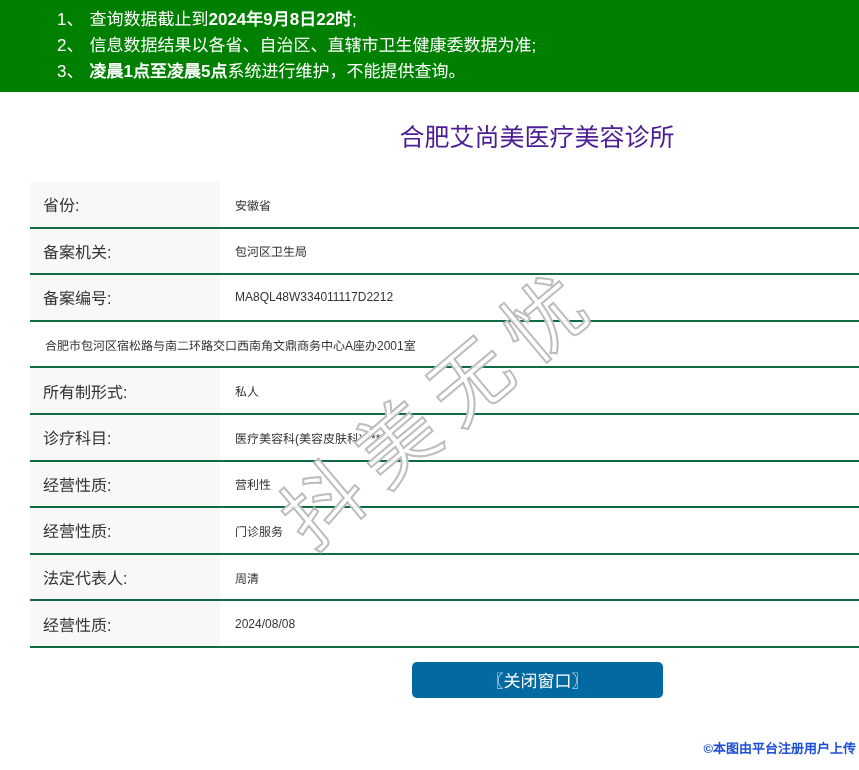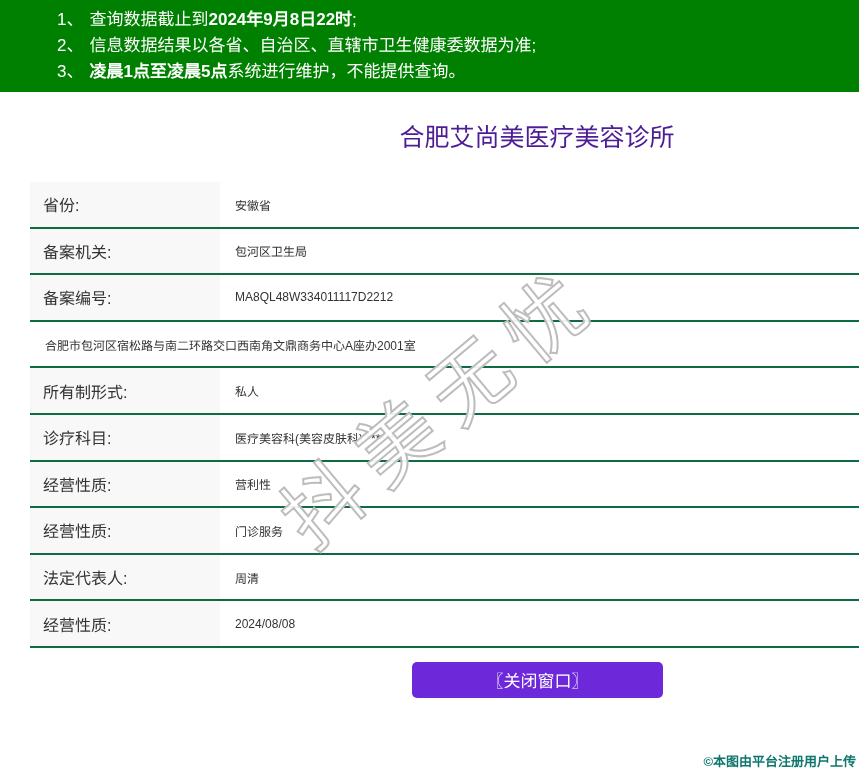--- a/index.html
+++ b/index.html
@@ -62,21 +62,21 @@
     white-space:nowrap;
     text-align:right;
   }
   
   .btn-row { margin-top:14px; }
   .close-btn {
     display:block;
     margin-left:412px;
     width:251px;
     height:36px;
-    background:#6d28d9;
+    background:#0369a1;
     border:none;
     border-radius:5px;
     color:#ffffff;
     font-size:17px;
     font-family:"Liberation Sans","DejaVu Sans",sans-serif;
     cursor:pointer;
   }
   
   .watermark {
     position:absolute;
@@ -89,24 +89,24 @@
     white-space:nowrap;
     color:rgba(255,255,255,0.92);
     -webkit-text-stroke:2px #bdbdbd;
     pointer-events:none;
     z-index:5;
   }
   
   .copyright {
     position:absolute;
     right:3px;
-    bottom:0;
+    bottom:13px;
     font-size:13px;
     font-weight:700;
-    color:#0f766e;
+    color:#1d4ed8;
     text-shadow:-1px -1px 0 #fff, 1px -1px 0 #fff, -1px 1px 0 #fff, 1px 1px 0 #fff;
     z-index:6;
   }
 </style>
 </head>
 <body>
 
 <div class="notice">
   <div class="notice-line"><span class="notice-num">1、</span><span>查询数据截止到</span><b>2024年9月8日22时</b><span>;</span></div>
   <div class="notice-line"><span class="notice-num">2、</span><span>信息数据结果以各省、自治区、直辖市卫生健康委数据为准;</span><b></b><span></span></div>

